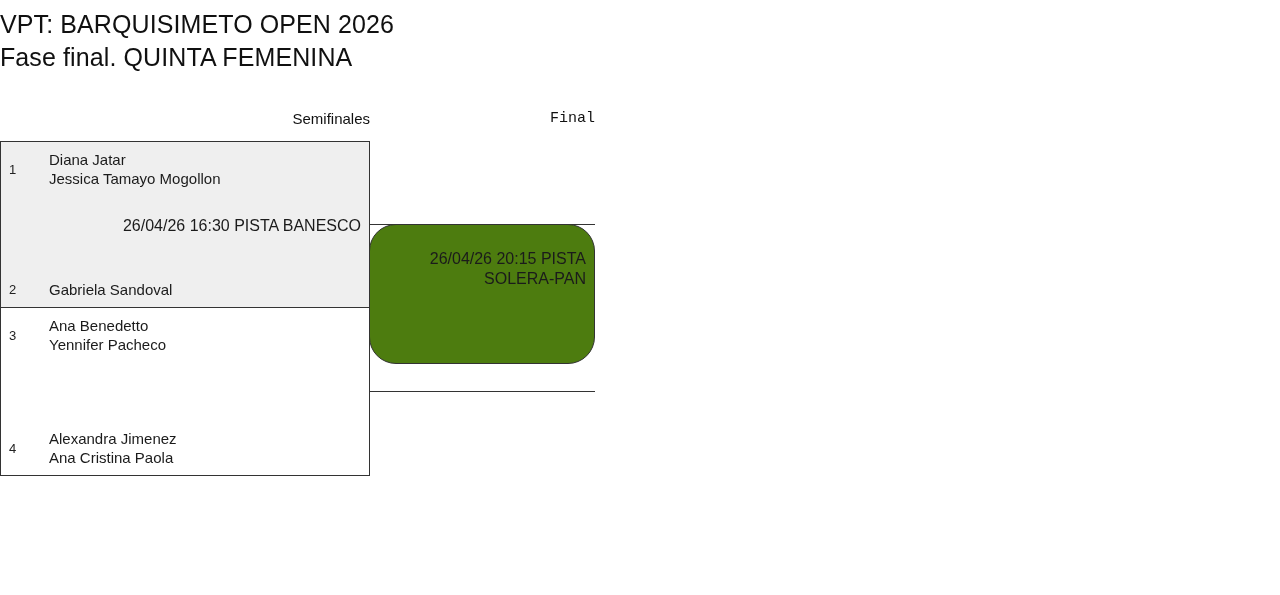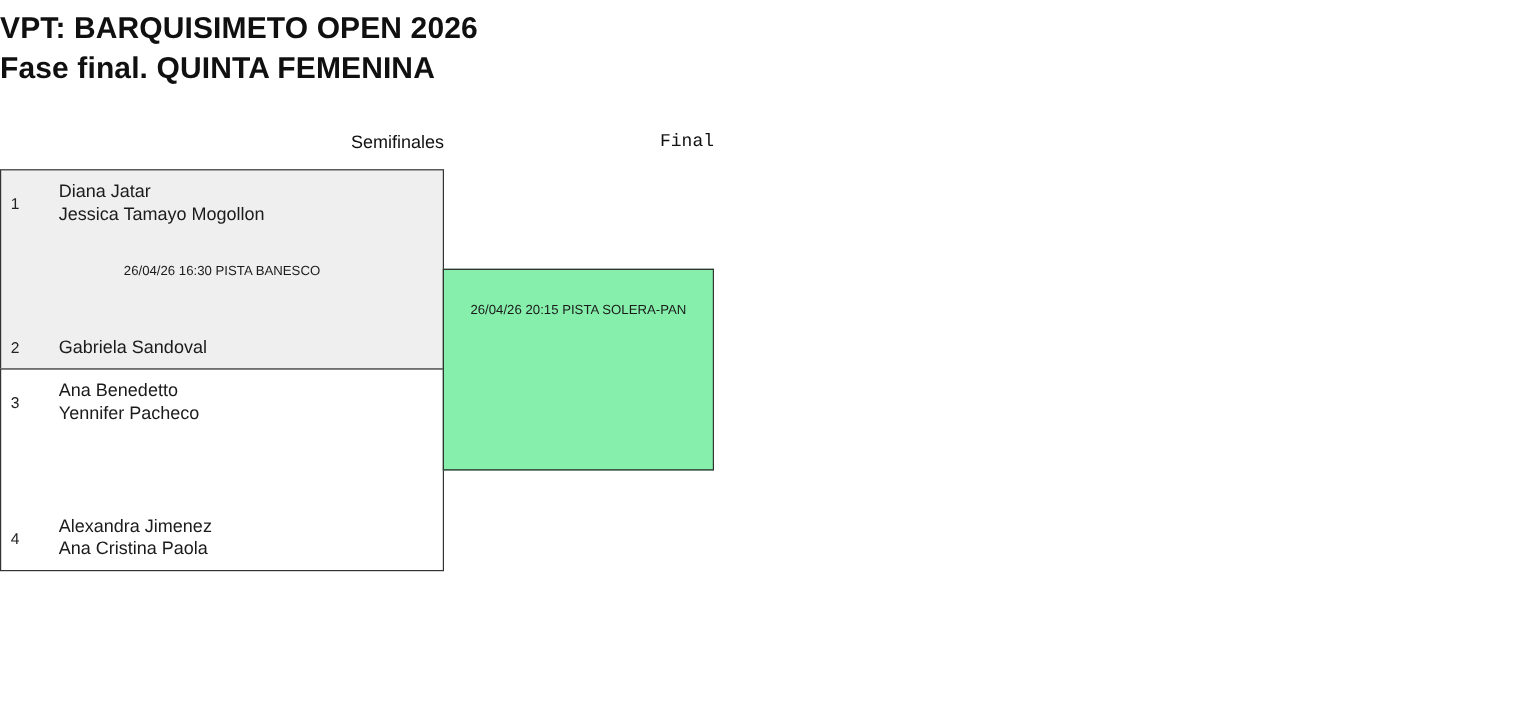--- a/index.html
+++ b/index.html
@@ -20,21 +20,21 @@
 
   
   .title-block {
     position: absolute;
     left: 0px;
     top: 8px;
     line-height: 33px;
   }
   .title-line {
     font-size: 25px;
-    font-weight: bold;
+    font-weight: normal;
     color: #101010;
     letter-spacing: 0.1px;
     white-space: nowrap;
   }
 
   
   .round-header {
     position: absolute;
     font-size: 15px;
     color: #111111;
@@ -63,22 +63,23 @@
     width: 370px; height: 167px;
     background: #efefef;
   }
   .match.sf2 {
     left: 0px;   top: 307px;
     width: 370px; height: 169px;
     background: #ffffff;
   }
   .match.final-match {
     left: 369px; top: 224px;
-    width: 226px; height: 168px;
-    background: #86efac;
+    width: 226px; height: 140px;
+    background: #4d7c0f;
+    border-radius: 27px;
   }
 
   
   .team {
     position: absolute;
     left: 0;
     width: 100%;
     display: flex;
     align-items: center;
     box-sizing: border-box;
@@ -100,22 +101,22 @@
     color: #1b1b1b;
     white-space: nowrap;
   }
   .player-line { display: block; margin-left: 24px; }
 
   
   .schedule {
     position: absolute;
     left: 0;
     width: 100%;
-    text-align: center;
-    font-size: 11px;
+    text-align: right;
+    font-size: 16px;
     line-height: 20px;
     color: #1b1b1b;
     box-sizing: border-box;
     padding: 0 8px;
   }
   .match.sf1 .schedule { top: 74px; }
   .match.sf2 .schedule { top: 75px; }
   .match.final-match .schedule { top: 24px; }
 
   

